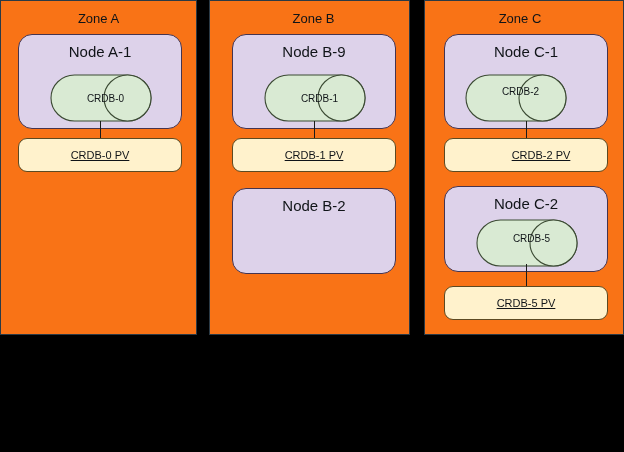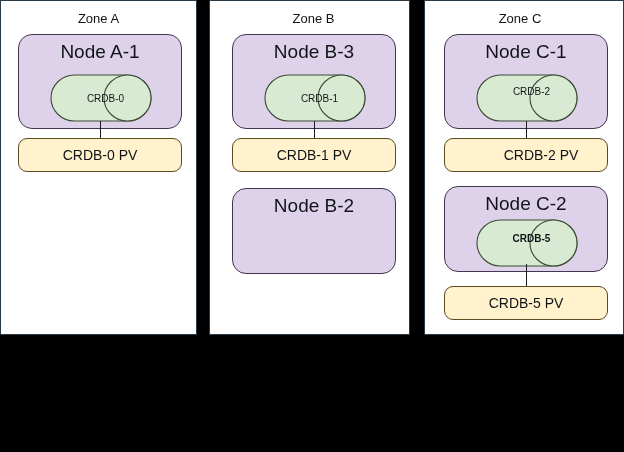--- a/index.html
+++ b/index.html
@@ -21,21 +21,21 @@
     left: 0;
     top: 0;
     width: 624px;
     height: 452px;
     background: #000000;
   }
 
   
   .zone {
     position: absolute;
-    background: #ffffff;
+    background: #f97316;
     border: 1px solid #2b3a45;
     box-sizing: border-box;
   }
   .zone-title {
     position: absolute;
     left: 0;
     right: 0;
     text-align: center;
     font-size: 13px;
     color: #101418;
@@ -50,42 +50,43 @@
     border: 1px solid #45344f;
     border-radius: 14px;
     box-sizing: border-box;
   }
   .node-title {
     position: absolute;
     left: 0;
     right: 0;
     top: 9px;
     text-align: center;
-    font-size: 19px;
+    font-size: 15px;
     color: #101418;
     line-height: 16px;
     white-space: nowrap;
   }
 
   
   .pv {
     position: absolute;
     background: #fff2cc;
     border: 1px solid #5c4a22;
     border-radius: 9px;
     box-sizing: border-box;
     display: flex;
     align-items: center;
     justify-content: center;
   }
   .pv-label {
-    font-size: 14px;
+    font-size: 11px;
     color: #101418;
     line-height: 16px;
     white-space: nowrap;
+    text-decoration: underline;
   }
 
   
   .cyl {
     position: absolute;
   }
   .cyl svg {
     display: block;
     position: absolute;
     left: 0;
@@ -133,21 +134,21 @@
 
     <div class="pv" style="left:17px; top:137px; width:164px; height:34px;">
       <span class="pv-label">CRDB-0 PV</span>
     </div>
   </div>
 
   <div class="zone" style="left:209px; top:0px; width:201px; height:335px;">
     <div class="zone-title" style="top:10px;padding-left:8px;">Zone B</div>
 
     <div class="node" style="left:22px; top:33px; width:164px; height:95px;">
-      <div class="node-title">Node B-3</div>
+      <div class="node-title">Node B-9</div>
 
       <div class="cyl" style="left:31px; top:39px; width:102px; height:48px;">
         <svg width="102" height="48" viewBox="0 0 102 48">
           <path d="M24.5 1 H77.5 A23.5 23 0 0 1 77.5 47 H24.5 A23.5 23 0 0 1 24.5 1 Z" fill="#d9ead3" stroke="#3b4a33" stroke-width="1.1"></path>
           <ellipse cx="77.5" cy="24" rx="23.5" ry="23" fill="#d9ead3" stroke="#3b4a33" stroke-width="1.1"></ellipse>
         </svg>
         <div class="cyl-label" style="left:4px; width:103px;">CRDB-1</div>
       </div>
     </div>
 
@@ -161,39 +162,39 @@
       <div class="node-title">Node B-2</div>
     </div>
   </div>
 
   <div class="zone" style="left:424px; top:0px; width:200px; height:335px;">
     <div class="zone-title" style="top:10px; right:8px;">Zone C</div>
 
     <div class="node" style="left:19px; top:33px; width:164px; height:95px;">
       <div class="node-title">Node C-1</div>
 
-      <div class="cyl" style="left:31px; top:39px; width:102px; height:34px;">
+      <div class="cyl" style="left:20px; top:39px; width:102px; height:34px;">
         <svg width="102" height="48" viewBox="0 0 102 48">
           <path d="M24.5 1 H77.5 A23.5 23 0 0 1 77.5 47 H24.5 A23.5 23 0 0 1 24.5 1 Z" fill="#d9ead3" stroke="#3b4a33" stroke-width="1.1"></path>
           <ellipse cx="77.5" cy="24" rx="23.5" ry="23" fill="#d9ead3" stroke="#3b4a33" stroke-width="1.1"></ellipse>
         </svg>
         <div class="cyl-label" style="left:4px; width:103px;">CRDB-2</div>
       </div>
     </div>
 
     <div class="connector" style="left:101px; top:120px; height:18px;"></div>
 
     <div class="pv" style="left:19px; top:137px; width:164px; height:34px;padding-left:30px;">
       <span class="pv-label">CRDB-2 PV</span>
     </div>
 
     <div class="node" style="left:19px; top:185px; width:164px; height:86px;">
       <div class="node-title">Node C-2</div>
 
-      <div class="cyl" style="left:31px; top:32px; width:102px; height:38px;font-weight:bold;">
+      <div class="cyl" style="left:31px; top:32px; width:102px; height:38px;">
         <svg width="102" height="48" viewBox="0 0 102 48">
           <path d="M24.5 1 H77.5 A23.5 23 0 0 1 77.5 47 H24.5 A23.5 23 0 0 1 24.5 1 Z" fill="#d9ead3" stroke="#3b4a33" stroke-width="1.1"></path>
           <ellipse cx="77.5" cy="24" rx="23.5" ry="23" fill="#d9ead3" stroke="#3b4a33" stroke-width="1.1"></ellipse>
         </svg>
         <div class="cyl-label" style="left:4px; width:103px;">CRDB-5</div>
       </div>
     </div>
 
     <div class="connector" style="left:101px; top:263px; height:22px;"></div>
 

